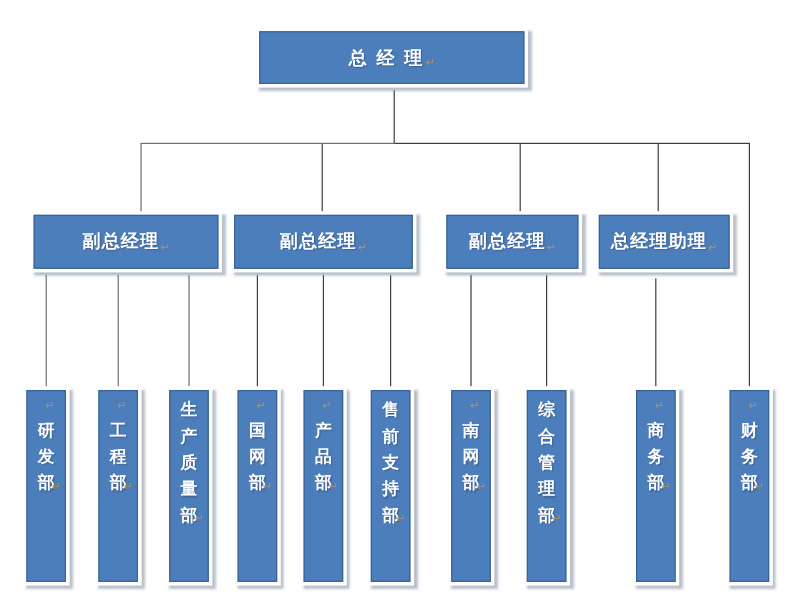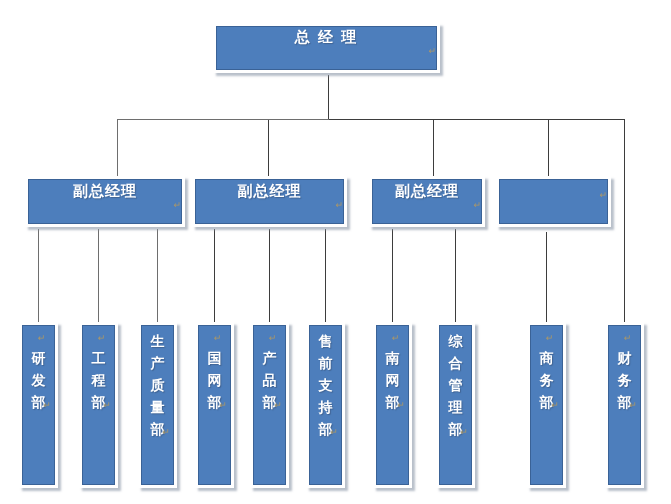--- a/index.html
+++ b/index.html
@@ -16,21 +16,21 @@
 
   
   .frame {
     position:absolute; background:#ffffff; padding:3px; box-sizing:border-box;
     box-shadow:3px 3px 2px rgba(148,158,174,0.65);
   }
   .fill {
     width:100%; height:100%; box-sizing:border-box;
     background:#4d7ebc; border:1px solid #3a6296; color:#ffffff;
   }
-  .hbox .fill { display:flex; align-items:center; justify-content:center;flex-direction:column; }
+  .hbox .fill { display:flex; align-items:center; justify-content:center; }
   .hlabel {
     font-weight:bold; font-size:15px; letter-spacing:1px; white-space:nowrap;
     text-shadow:1px 1px 1px rgba(40,50,70,0.35);
   }
   .root .hlabel { letter-spacing:2px; }
 
   .mark { color:#ab9768; font-size:9px; line-height:1; font-weight:normal; }
   .hbox .mark { align-self:flex-end; margin:0 0 12px 1px; }
 
   .vbox .fill { display:block; }
@@ -90,20 +90,21 @@
     </div>
   </div>
   <div class="frame hbox" style="left:369px;top:176px;width:116px;height:51px">
     <div class="fill">
       <span class="hlabel">副总经理</span>
       <span class="mark">↵</span>
     </div>
   </div>
   <div class="frame hbox" style="left:496px;top:176px;width:115px;height:51px">
     <div class="fill">
+      <span class="hlabel">总经理助理</span>
       <span class="mark">↵</span>
     </div>
   </div>
 
   <div class="frame vbox" style="left:19px;top:322px;width:39px;height:166px">
     <div class="fill">
         <div class="vtext">
           <span class="mark mark-lead">↵</span>
           <span class="vchar">研</span>
           <span class="vchar">发</span>

